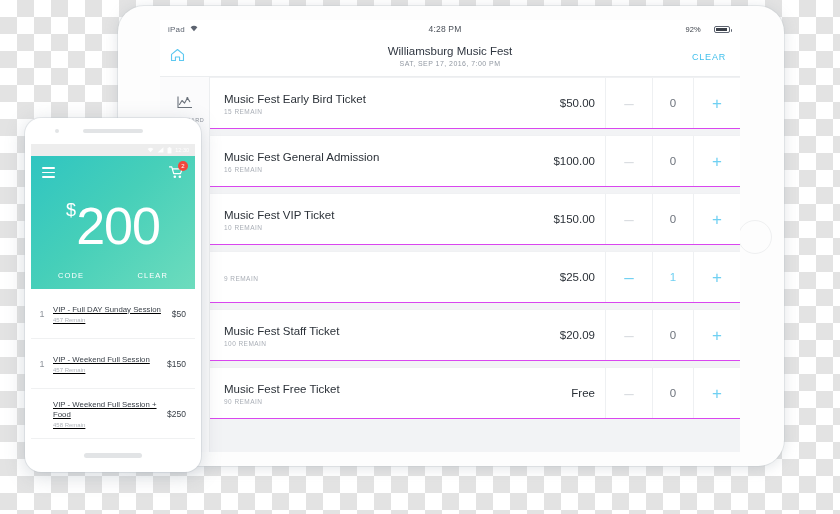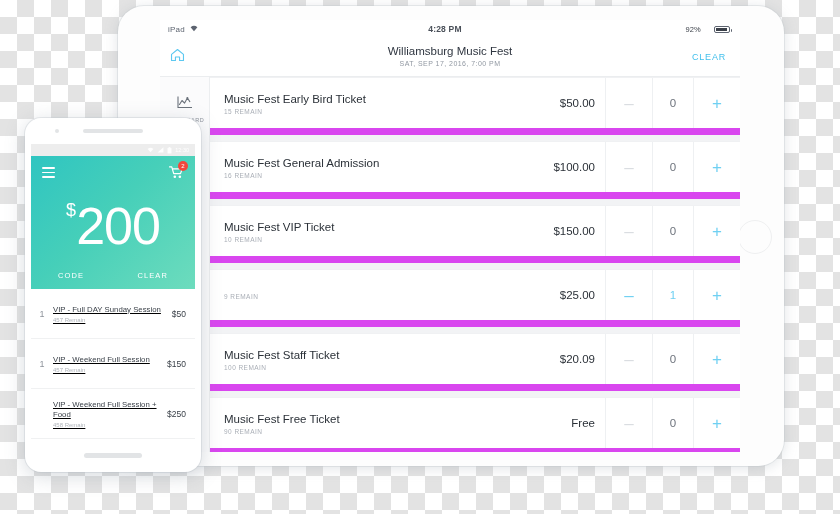--- a/index.html
+++ b/index.html
@@ -34,21 +34,21 @@
     transform-origin:center center;
     font-size:14px;letter-spacing:1.1px;color:#f2f2f2;white-space:nowrap;
   }
 
   
   .ipad-status{
     position:relative;height:18px;display:flex;align-items:center;
     padding:0 10px 0 8px;font-size:8px;color:#5d6470;letter-spacing:.2px;
   }
   .st-left{display:flex;align-items:center;gap:5px;}
-  .st-center{position:absolute;left:0;right:10px;text-align:center;font-size:8.5px;font-weight:bold;color:#4a5059;}
+  .st-center{position:absolute;left:0;right:10px;text-align:center;font-size:8.5px;font-weight:normal;color:#4a5059;}
   .st-right{margin-left:auto;display:flex;align-items:center;gap:13px;z-index:2;}
   .batt{width:16px;height:7px;border:1px solid #5d6470;border-radius:2px;position:relative;padding:1px;box-sizing:border-box;}
   .batt i{display:block;height:100%;width:92%;background:#3b4049;}
   .batt:after{content:"";position:absolute;right:-3px;top:2px;width:1.5px;height:3px;background:#5d6470;border-radius:0 1px 1px 0;}
 
   
   .ipad-nav{
     position:relative;height:38px;border-bottom:1px solid #ebedef;
     display:flex;align-items:center;padding:0 14px 0 10px;background:#fff;
   }
@@ -62,21 +62,21 @@
   .side-rail{
     width:50px;background:#fbfbfc;border-right:1px solid #eceef0;
     padding-top:18px;box-sizing:border-box;
   }
   .rail-item{display:flex;flex-direction:column;align-items:center;gap:3px;}
   .rail-label{font-size:5.5px;letter-spacing:.5px;color:#8a9099;}
 
   .ticket-list{flex:1;background:#f2f3f5;overflow:hidden;}
   .ticket-row{
     display:flex;align-items:center;height:50px;background:#fff;
-    margin-bottom:6px;border-top:1px solid #f0f1f3;border-bottom:7px solid #d946ef;
+    margin-bottom:6px;border-top:1px solid #f0f1f3;border-bottom:1px solid #d946ef;
   }
   .tk-info{flex:1;padding-left:14px;}
   .tk-name{font-size:11.5px;color:#2b3138;line-height:14px;}
   .tk-remain{font-size:6.5px;color:#a9aeb6;letter-spacing:.45px;margin-top:2px;}
   .tk-price{width:88px;text-align:right;padding-right:10px;font-size:11.5px;color:#2b3138;}
   .tk-minus,.tk-plus{width:46px;text-align:center;border-left:1px solid #eef0f2;height:100%;
                      display:flex;align-items:center;justify-content:center;}
   .tk-qty{width:40px;text-align:center;border-left:1px solid #eef0f2;height:100%;
           display:flex;align-items:center;justify-content:center;font-size:11.5px;color:#6d737c;}
   .sign{font-size:17px;line-height:1;color:#d9dde1;font-weight:300;}

